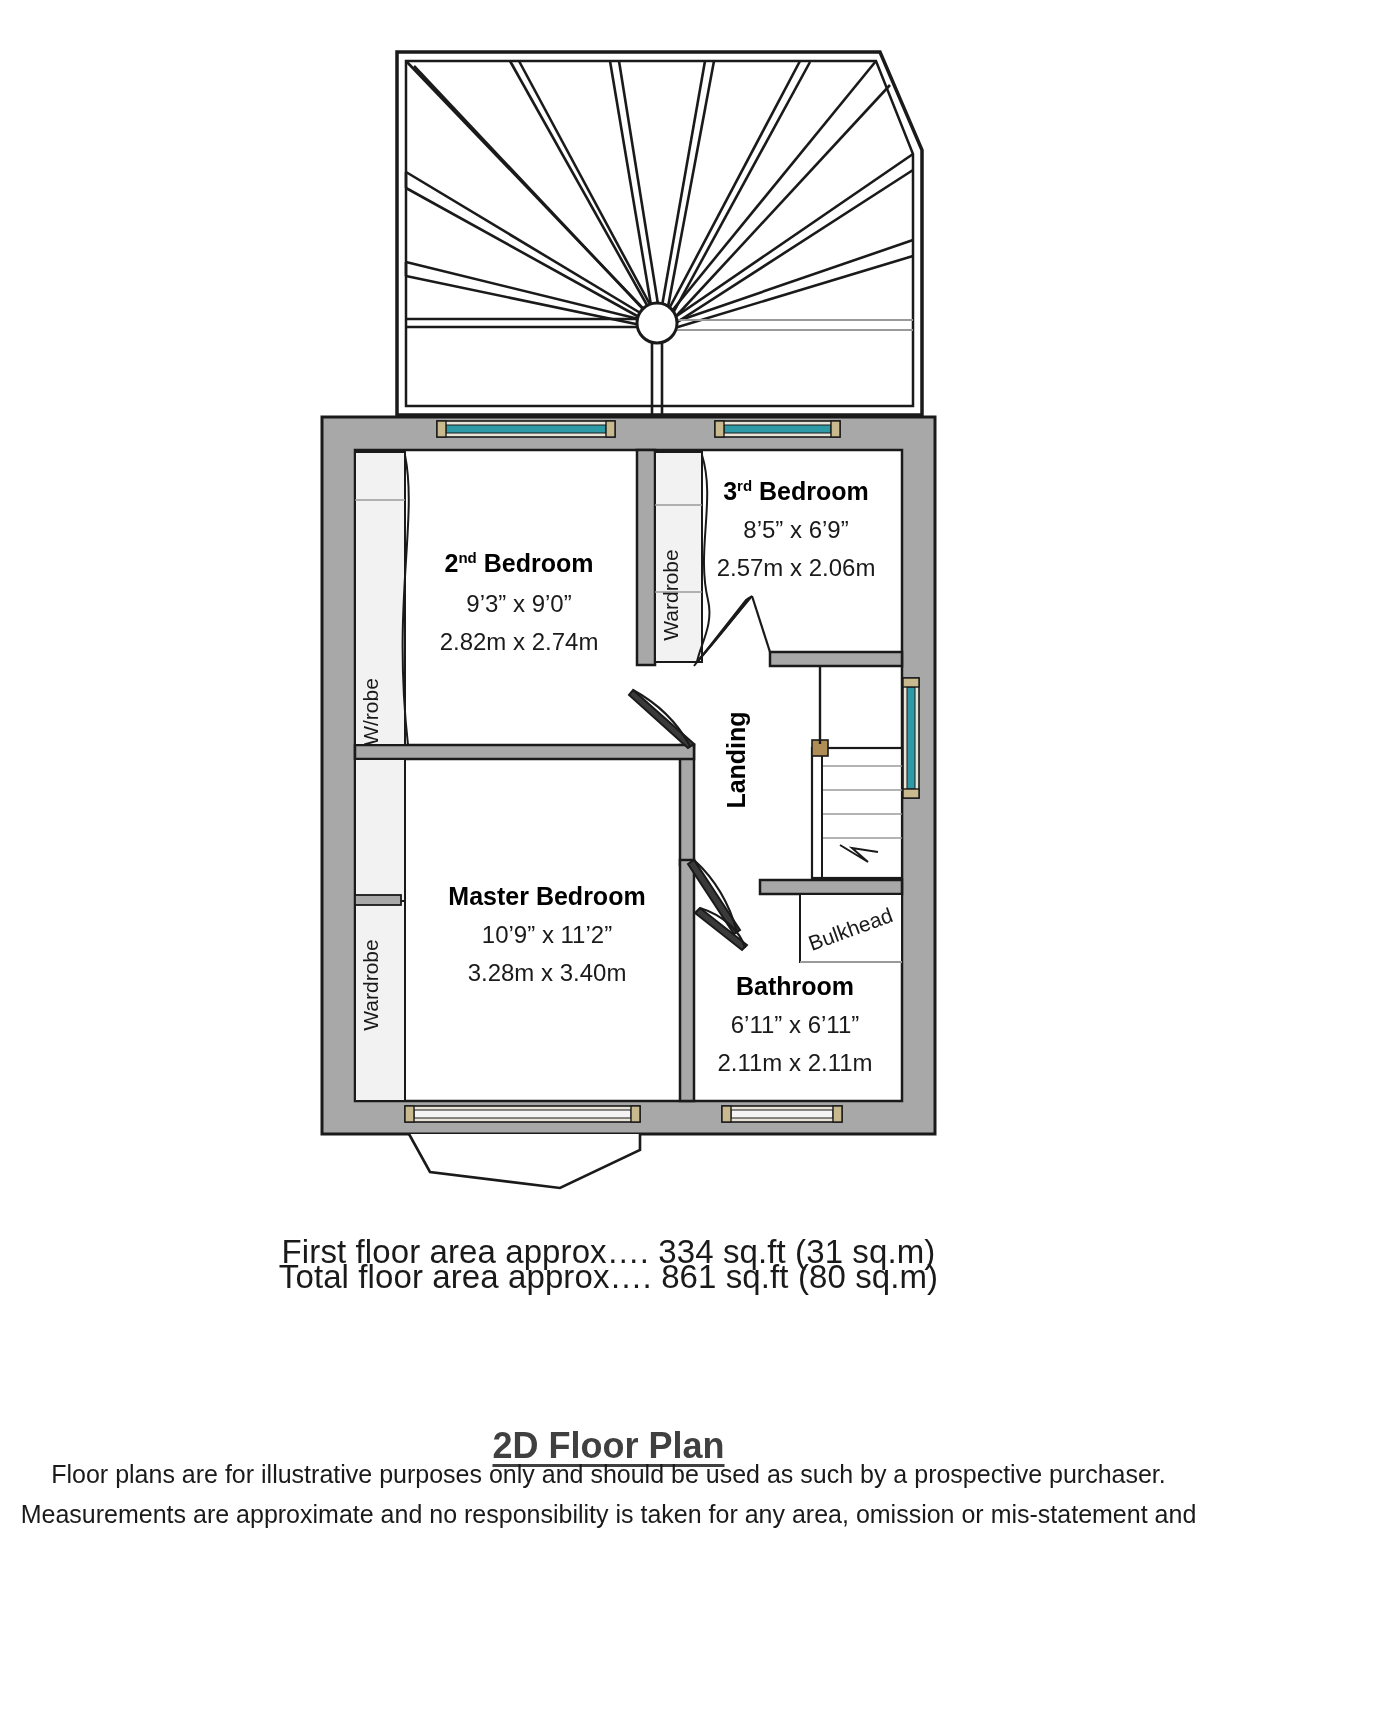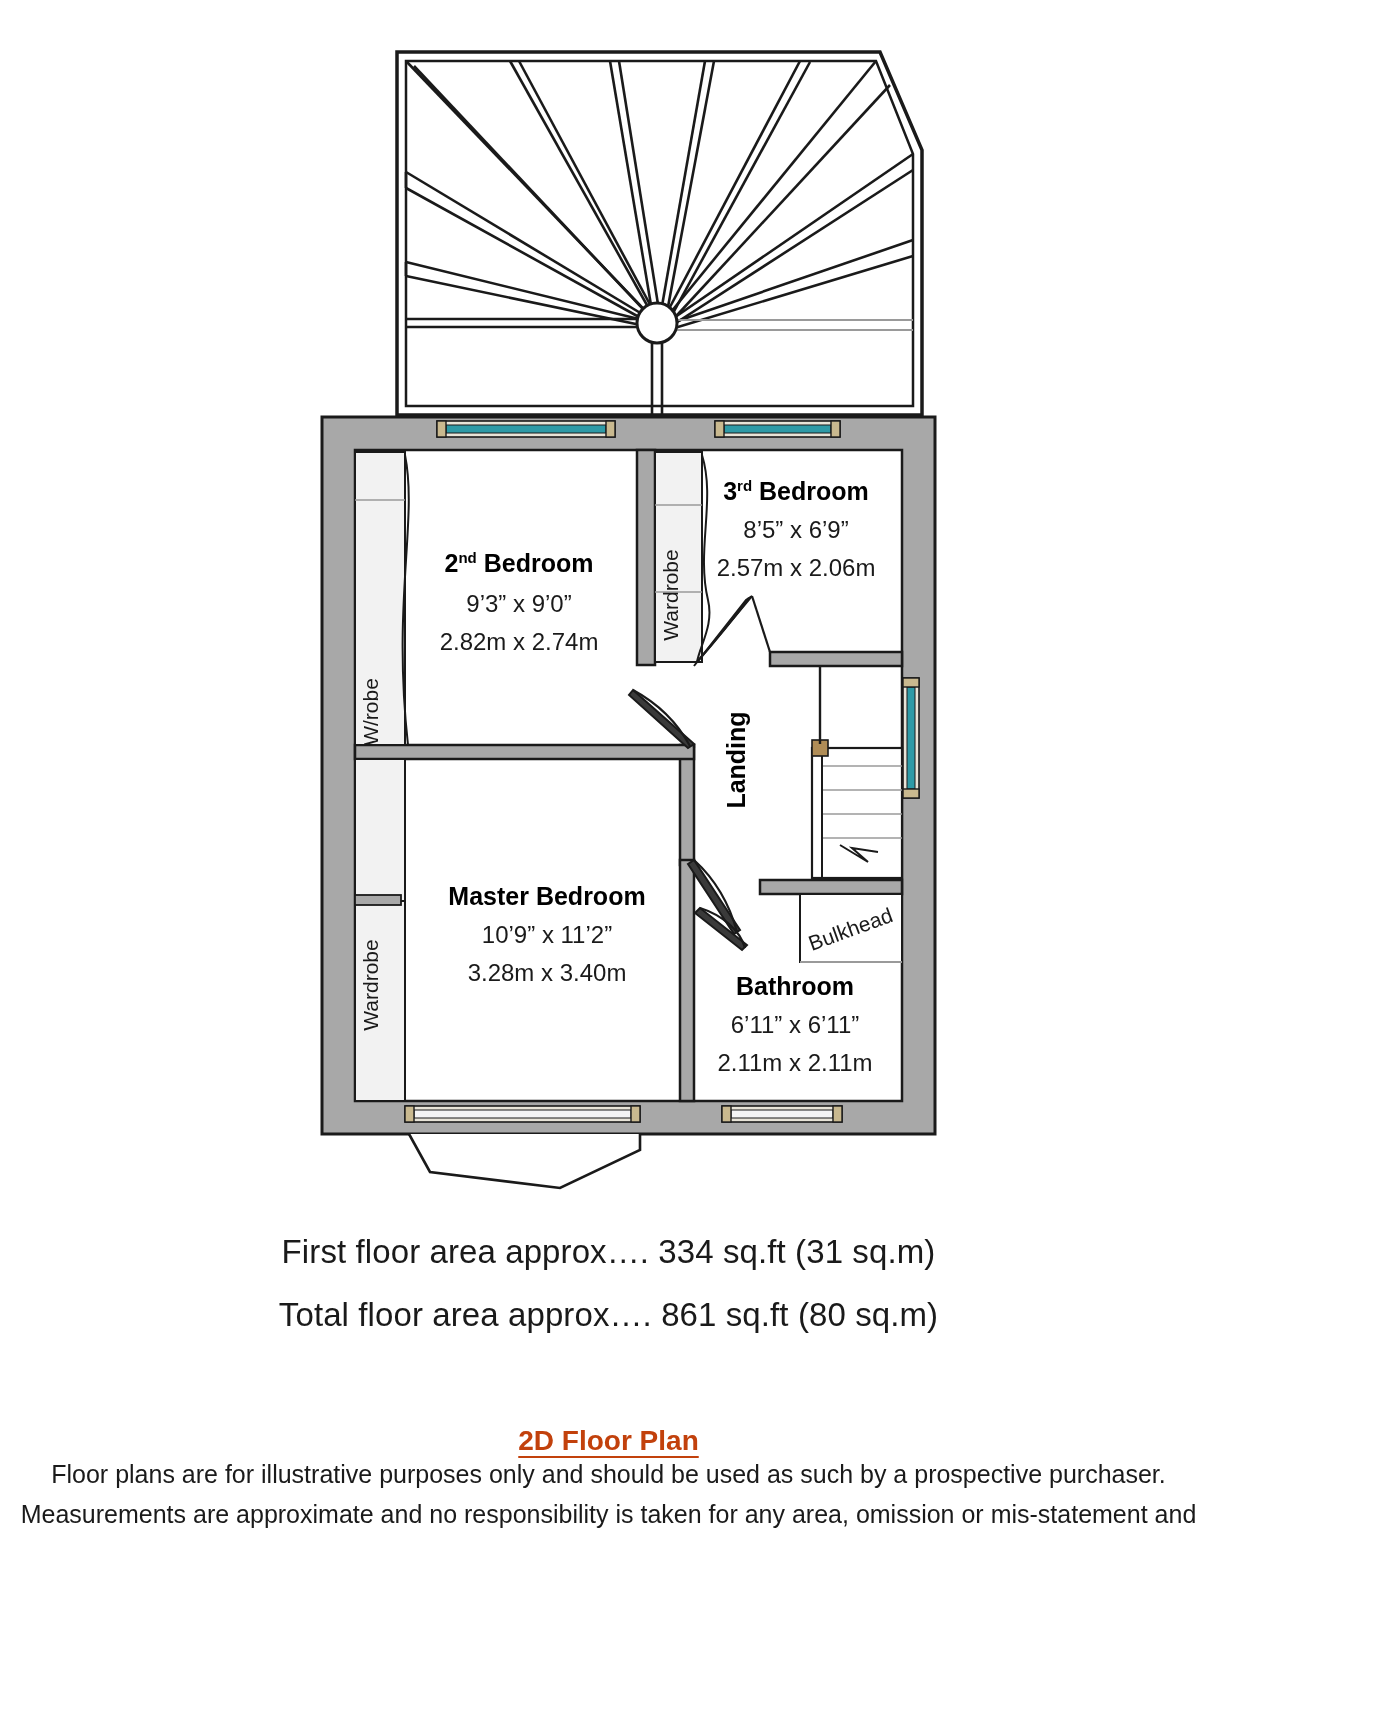--- a/index.html
+++ b/index.html
@@ -32,26 +32,26 @@
     left: 0;
     width: 1217px;
     text-align: center;
   }
   .area-line {
     font-size: 33px;
     letter-spacing: 0.1px;
     color: #1a1a1a;
   }
   #area-first { top: 1233px; }
-  #area-total { top: 1296px; }
+  #area-total { top: 1258px; }
   #title-block { top: 1425px; }
   .plan-title {
-    font-size: 28px;
+    font-size: 36px;
     font-weight: 700;
-    color: #c2410c;
+    color: #404040;
     text-decoration: underline;
     text-underline-offset: 6px;
   }
   #disclaimer { top: 1454px; }
   .disc-line {
     font-size: 25px;
     line-height: 40px;
     color: #1a1a1a;
   }
   

